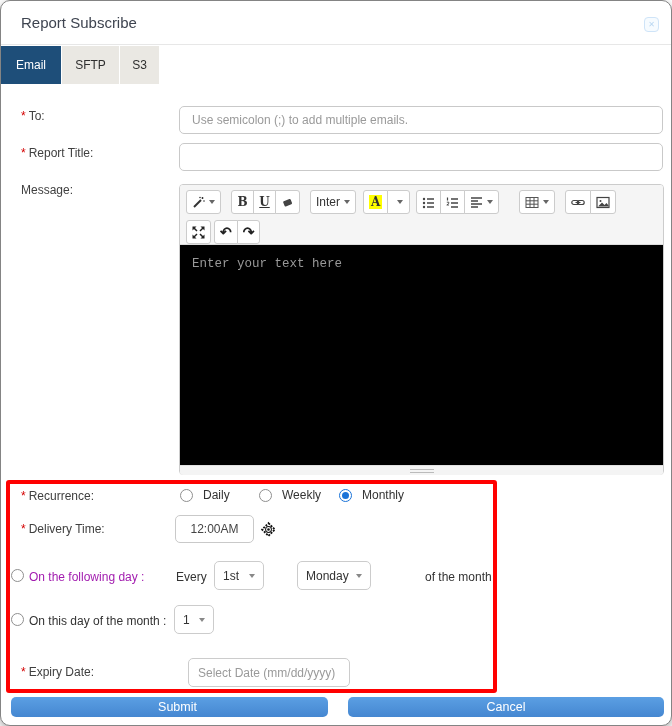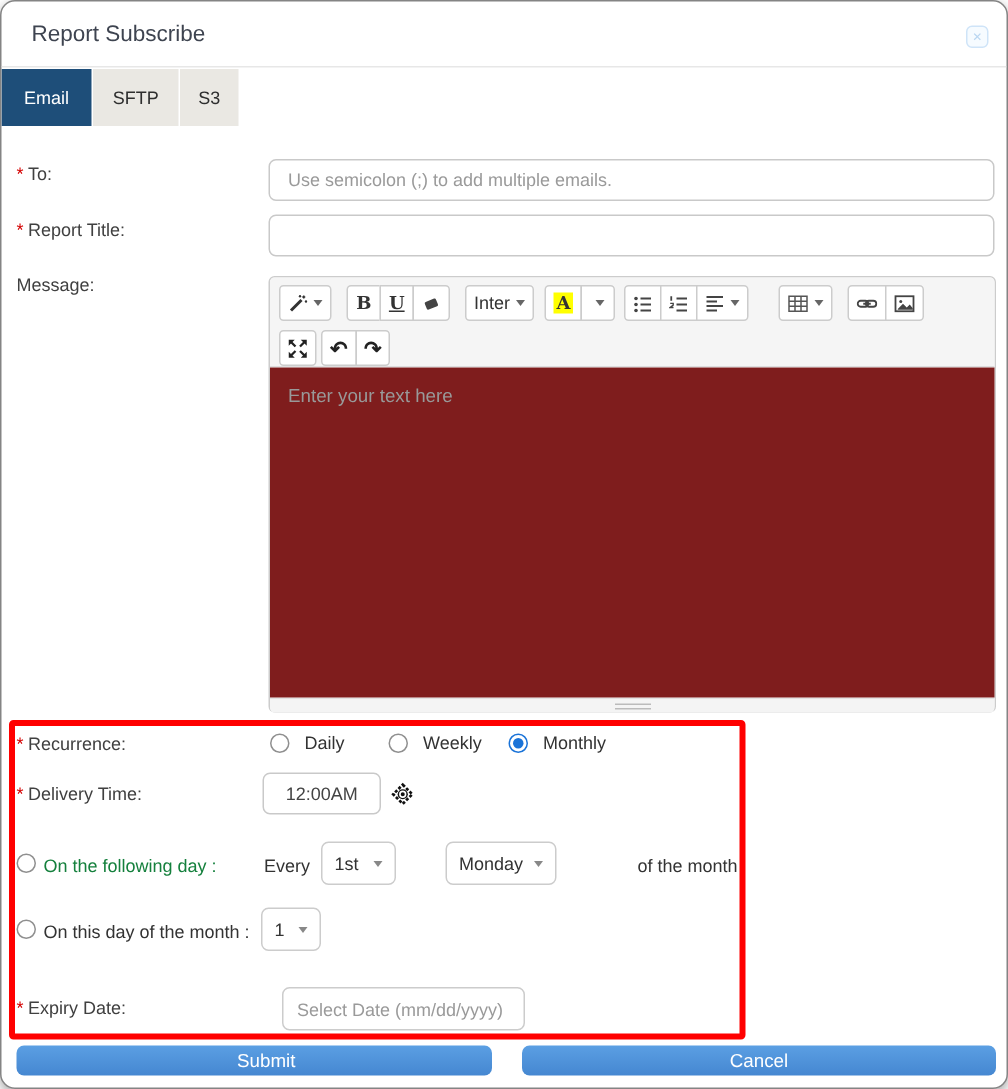--- a/index.html
+++ b/index.html
@@ -26,21 +26,21 @@
   .tab {
     height:38px; display:flex; align-items:center; justify-content:center;
     background:#eae8e3; color:#2e2e2e; font-size:12px; cursor:pointer; margin-right:1px;
   }
   .tab.t-email { width:60px; }
   .tab.t-sftp  { width:57px; }
   .tab.t-s3    { width:39px; }
   .tab.active  { background:#1e4e79; color:#fff; }
 
   
-  .lbl { position:absolute; left:10px; font-size:12px; color:#404040; }
+  .lbl { position:absolute; left:20px; font-size:12px; color:#404040; }
   .req { color:#d40000; margin-right:3px; }
 
   .txt-input {
     position:absolute; left:178px; width:484px; height:28px;
     border:1px solid #c9c9c9; border-radius:5px; font-size:12px; color:#3b82f6;
     padding:0 12px; outline:none; font-family:"Liberation Sans", sans-serif;
   }
   .txt-input::placeholder { color:#9a9a9a; }
 
   .lbl-to { top:108px; } .input-to { top:105px; }
@@ -65,21 +65,21 @@
   .grp .tbtn:last-child { border-radius:0 3px 3px 0; }
   .grp .tbtn:only-child { border-radius:3px; }
   .caret { width:0; height:0; border-left:3.5px solid transparent; border-right:3.5px solid transparent;
            border-top:4px solid #666; margin-left:2px; }
   .g-serif { font-family:"DejaVu Serif", serif; font-weight:bold; font-size:12px; }
   .u-line { text-decoration:underline; }
   .hl-a { background:#ffff00; padding:0 2px; line-height:14px; }
   .fontname { font-size:12px; color:#333; }
   .uglyph { font-size:14px; font-weight:bold; color:#222; line-height:1; }
 
-  .ed-content { position:relative; height:220px; background:#7f1d1d; }
+  .ed-content { position:relative; height:220px; background:#000000;font-family:Liberation Mono, monospace; }
   .ed-placeholder { position:absolute; left:12px; top:12px; font-size:12.5px; color:#999; }
   .statusbar { height:10px; background:#f4f4f4; border-top:1px solid #e2e2e2; border-radius:0 0 3px 3px;
                display:flex; align-items:center; justify-content:center; }
   .grip { width:24px; border-top:1px solid #bbb; border-bottom:1px solid #bbb; height:4px; }
 
   
   .highlight-box { position:absolute; left:5px; top:479px; width:491px; height:213px;
                    border:4px solid #ff0000; border-radius:3px; pointer-events:none; z-index:5; }
 
   
@@ -95,21 +95,21 @@
   .opt-daily { left:179px; } .opt-weekly { left:258px; } .opt-monthly { left:338px; }
 
   .lbl-dtime { top:521px; }
   .time-input { position:absolute; left:174px; top:514px; width:79px; height:28px;
                 border:1px solid #c9c9c9; border-radius:5px; font-size:12px; color:#444;
                 text-align:center; outline:none; font-family:"Liberation Sans", sans-serif; }
   .crosshair { position:absolute; left:258px; top:519px; }
 
   .row-follow { position:absolute; left:0; top:560px; width:100%; height:30px; }
   .row-follow .radio { position:absolute; left:10px; top:8px; }
-  .follow-lbl { position:absolute; left:28px; top:9px; font-size:12px; color:#15803d; }
+  .follow-lbl { position:absolute; left:28px; top:9px; font-size:12px; color:#a21caf; }
   .every-lbl { position:absolute; left:175px; top:9px; font-size:12px; color:#333; }
   .of-month-lbl { position:absolute; left:424px; top:9px; font-size:12px; color:#333; }
 
   .sel { position:absolute; height:29px; border:1px solid #ccc; border-radius:5px; background:#fff;
          display:flex; align-items:center; justify-content:space-between; padding:0 8px;
          font-size:12px; color:#333; cursor:pointer;text-align:center; }
   .sel .caret { border-top-color:#888; }
   .sel-ordinal { left:213px; top:0; width:50px; }
   .sel-weekday { left:296px; top:0; width:74px; }
 

